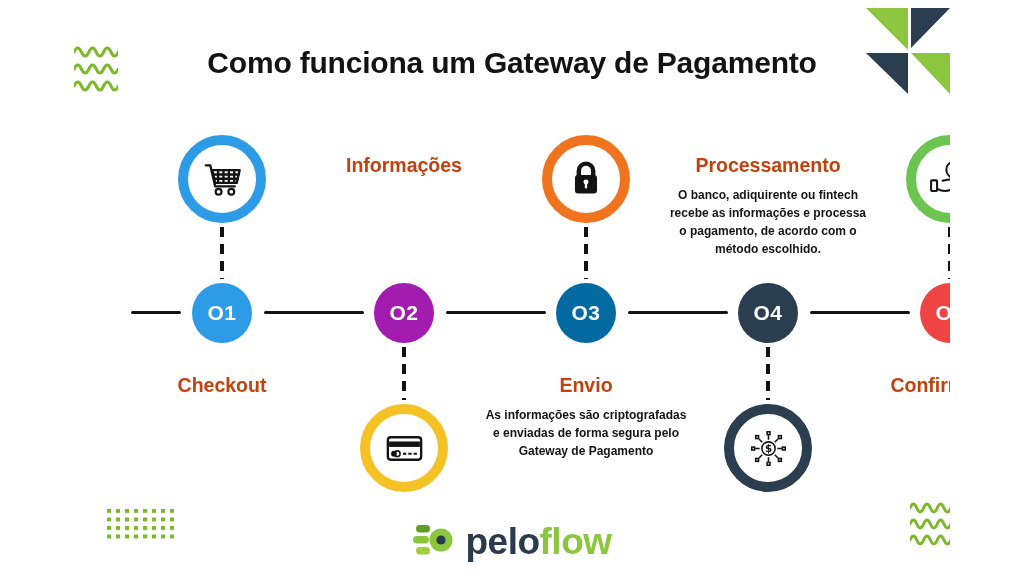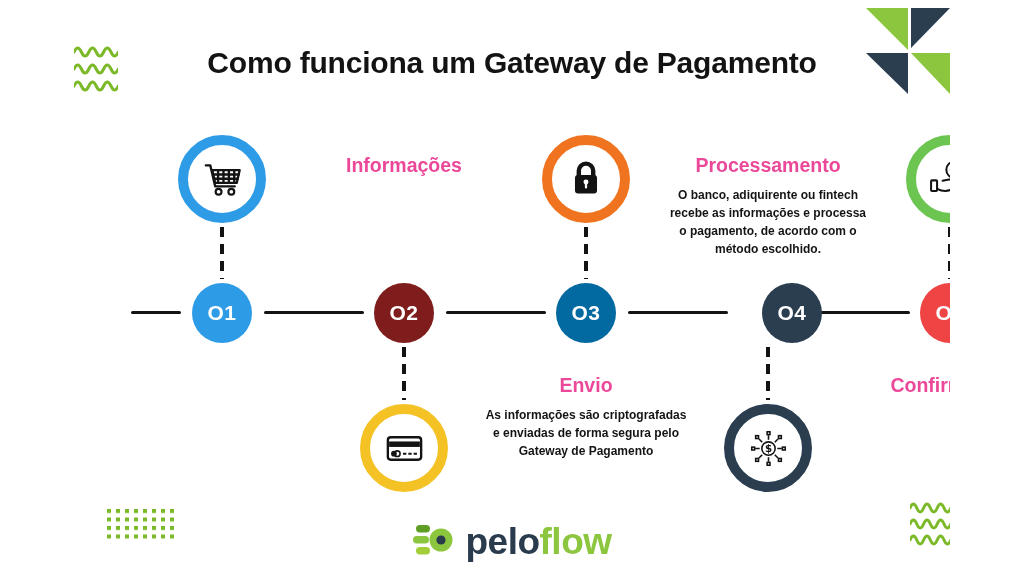--- a/index.html
+++ b/index.html
@@ -18,25 +18,25 @@
           color:#fff; font-size:21px; font-weight:800; letter-spacing:.5px; }
 
   .ring { position:absolute; width:88px; height:88px; border-radius:50%;
           background:#fff; display:flex; align-items:center; justify-content:center; }
   .ring svg { display:block; }
 
   .connector { position:absolute; width:4px;
                background:repeating-linear-gradient(to bottom,#131313 0 10px,transparent 10px 17px); }
 
   .tblock { position:absolute; text-align:center; color:#141414; }
-  .tblock h3 { font-size:19.5px; font-weight:800; margin-bottom:9px; color:#ec4899; }
+  .tblock h3 { font-size:19.5px; font-weight:800; margin-bottom:9px; color:#c2410c; }
   .tblock p  { font-size:12px; font-weight:700; line-height:1.5; }
 
   .c-blue   { background:#2E9BE6; }
-  .c-yellow { background:#7f1d1d; }
+  .c-yellow { background:#a21caf; }
   .c-orange { background:#0369a1; }
   .c-navy   { background:#2A3E50; }
   .c-green  { background:#ef4444; }
   .r-blue   { border:10px solid #2E9BE6; }
   .r-yellow { border:10px solid #F5C226; }
   .r-orange { border:10px solid #F0741F; }
   .r-navy   { border:10px solid #2A3E50; }
   .r-green  { border:10px solid #6CC551; }
 
   
@@ -109,20 +109,21 @@
         <circle cx="20" cy="36.5" r="3" stroke-width="2.2"></circle>
         <circle cx="33" cy="36.5" r="3" stroke-width="2.2"></circle>
       </g>
     </svg>
   </div>
   <div class="connector" style="left:146px;top:219px;height:52px"></div>
   <div class="node c-blue" style="left:118px">
     <span>O1</span>
   </div>
   <div class="tblock" style="left:38px;top:366px;width:220px">
+    <h3>Checkout</h3>
   </div>
 
   <div class="tblock" style="left:232px;top:146px;width:196px">
     <h3>Informações</h3>
   </div>
   <div class="node c-yellow" style="left:300px">
     <span>O2</span>
   </div>
   <div class="connector" style="left:328px;top:339px;height:53px"></div>
   <div class="ring r-yellow" style="left:286px;top:396px">
@@ -149,21 +150,21 @@
   </div>
   <div class="tblock" style="left:408px;top:366px;width:208px">
     <h3>Envio</h3>
     <p>As informações são criptografadas e enviadas de forma segura pelo Gateway de Pagamento</p>
   </div>
 
   <div class="tblock" style="left:592px;top:146px;width:204px">
     <h3>Processamento</h3>
     <p>O banco, adiquirente ou fintech recebe as informações e processa o pagamento, de acordo com o método escolhido.</p>
   </div>
-  <div class="node c-navy" style="left:688px">
+  <div class="node c-navy" style="left:664px">
     <span>O4</span>
   </div>
   <div class="connector" style="left:692px;top:339px;height:53px"></div>
   <div class="ring r-navy" style="left:650px;top:396px">
     <svg width="47" height="47" viewBox="0 0 48 48">
       <g stroke="#131313" fill="none" stroke-width="1.6">
         <circle cx="24" cy="24" r="6.8"></circle>
         <path d="M33 24h4.6 M24 33v4.6 M15 24h-4.6 M24 15v-4.6"></path>
         <path d="M30.4 30.4l3.3 3.3 M17.6 30.4l-3.3 3.3 M30.4 17.6l3.3-3.3 M17.6 17.6l-3.3-3.3"></path>
         <rect x="38.2" y="22.6" width="2.9" height="2.9"></rect>

